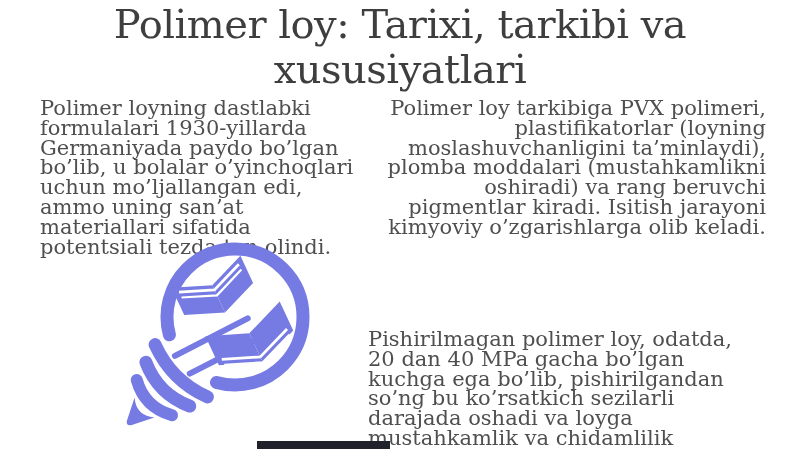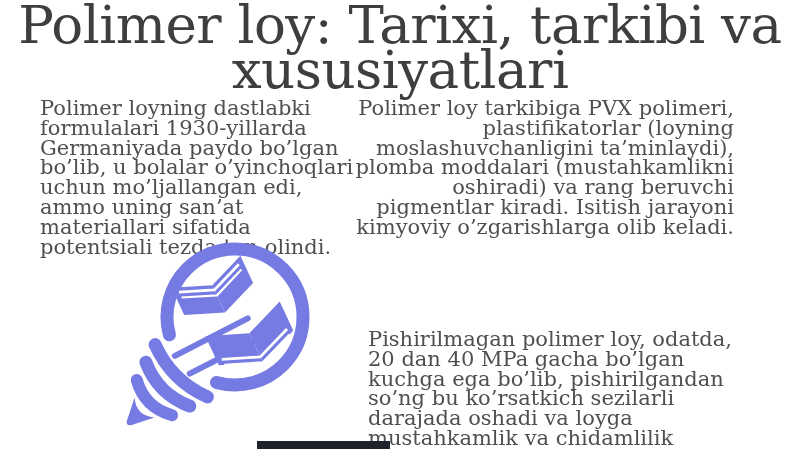--- a/index.html
+++ b/index.html
@@ -12,31 +12,31 @@
   *{margin:0;padding:0;box-sizing:border-box;}
   html,body{width:800px;height:449px;overflow:hidden;}
   body{
     position:relative;
     background:var(--background);
     font-family:"DejaVu Serif","Liberation Serif",serif;
   }
   .slide-title{
     position:absolute;left:0;top:2px;width:800px;
     text-align:center;
-    font-size:53px;line-height:45px;font-weight:400;
+    font-size:40px;line-height:45px;font-weight:400;
     color:var(--title-text);
     letter-spacing:-0.5px;
   }
   .para{
     position:absolute;
     font-size:21px;line-height:19.8px;
     color:var(--body-text);
   }
   .para-history{left:40px;top:99px;width:314px;text-align:left;}
-  .para-composition{left:348px;top:99px;width:386px;text-align:right;}
+  .para-composition{left:380px;top:99px;width:386px;text-align:right;}
   .para-strength{left:368px;top:287px;width:380px;text-align:left;margin-top:43px;}
   .bulb-wrap{
     position:absolute;left:74px;top:224px;width:274px;height:220px;
   }
   .pw-stroke{stroke:var(--accent);fill:none;}
   .pw-fill{fill:var(--accent);stroke:none;}
   .white-stroke{stroke:#ffffff;fill:none;}
   .footer-bar{
     position:absolute;left:257px;top:441px;width:133px;height:8px;
     background:var(--footer-bar);

